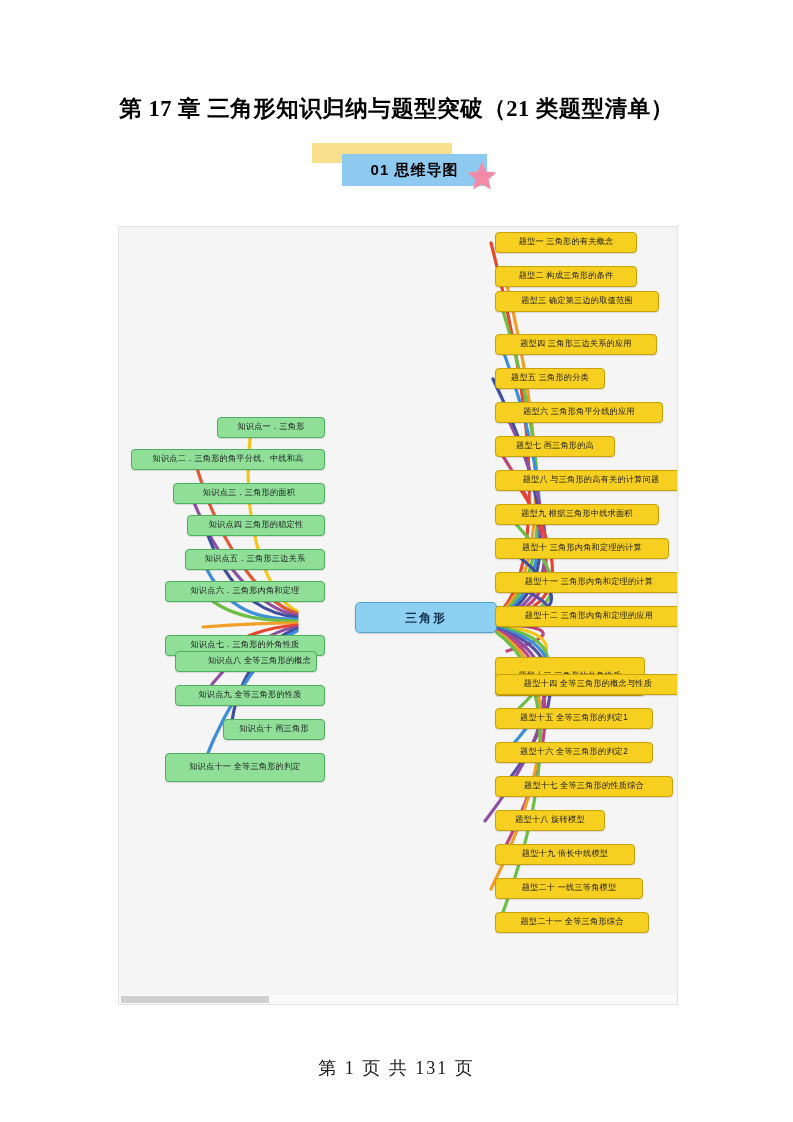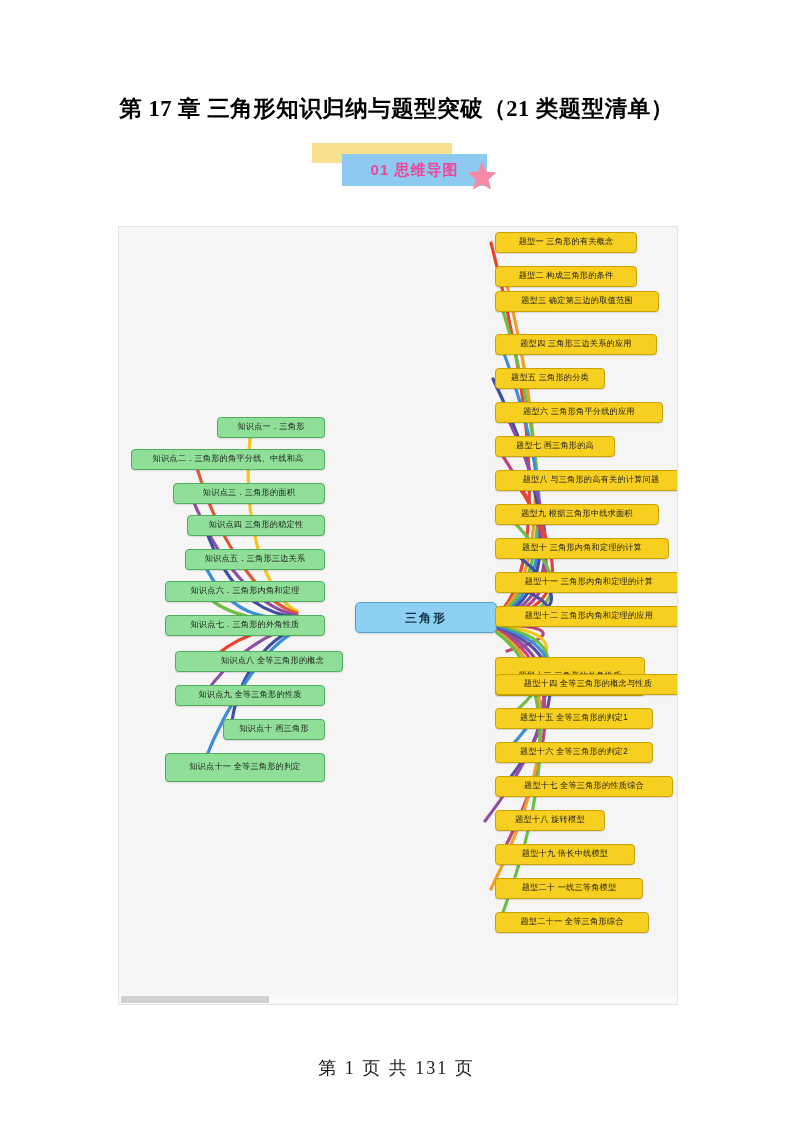--- a/index.html
+++ b/index.html
@@ -65,21 +65,21 @@
     position: absolute;
     left: 30px;
     top: 11px;
     width: 145px;
     height: 32px;
     line-height: 32px;
     text-align: center;
     font-family: "Liberation Sans", "DejaVu Sans", sans-serif;
     font-size: 15px;
     font-weight: bold;
-    color: #ec4899;
+    color: #000000;
     letter-spacing: 1px;
   }
   .banner-star {
     position: absolute;
     left: 155px;
     top: 18px;
     width: 30px;
     height: 30px;
   }
 
@@ -227,22 +227,22 @@
     </svg>
 
     <div class="node node-center" style="left:236px; top:375px; width:142px; height:31px;">三角形</div>
 
     <div class="node node-green" style="left:98px; top:190px; width:108px; height:21px;">知识点一．三角形</div>
     <div class="node node-green" style="left:12px; top:222px; width:194px; height:21px;">知识点二．三角形的角平分线、中线和高</div>
     <div class="node node-green" style="left:54px; top:256px; width:152px; height:21px;">知识点三．三角形的面积</div>
     <div class="node node-green" style="left:68px; top:288px; width:138px; height:21px;">知识点四  三角形的稳定性</div>
     <div class="node node-green" style="left:66px; top:322px; width:140px; height:21px;">知识点五．三角形三边关系</div>
     <div class="node node-green" style="left:46px; top:354px; width:160px; height:21px;">知识点六．三角形内角和定理</div>
-    <div class="node node-green" style="left:46px; top:388px; width:160px; height:21px;">知识点七．三角形的外角性质</div>
-    <div class="node node-green" style="left:56px; top:424px; width:168px; height:21px;padding-left:32px;">知识点八 全等三角形的概念</div>
+    <div class="node node-green" style="left:46px; top:408px; width:160px; height:21px;">知识点七．三角形的外角性质</div>
+    <div class="node node-green" style="left:56px; top:424px; width:142px; height:21px;padding-left:32px;">知识点八 全等三角形的概念</div>
     <div class="node node-green" style="left:56px; top:458px; width:150px; height:21px;">知识点九 全等三角形的性质</div>
     <div class="node node-green" style="left:104px; top:492px; width:102px; height:21px;">知识点十 画三角形</div>
     <div class="node node-green" style="left:46px; top:526px; width:160px; height:29px;">知识点十一 全等三角形的判定</div>
 
     <div class="node node-yellow" style="left:376px; top:5px; width:142px; height:21px;">题型一   三角形的有关概念</div>
     <div class="node node-yellow" style="left:376px; top:39px; width:142px; height:21px;">题型二   构成三角形的条件</div>
     <div class="node node-yellow" style="left:376px; top:64px; width:164px; height:21px;">题型三   确定第三边的取值范围</div>
     <div class="node node-yellow" style="left:376px; top:107px; width:162px; height:21px;">题型四   三角形三边关系的应用</div>
     <div class="node node-yellow" style="left:376px; top:141px; width:110px; height:21px;">题型五   三角形的分类</div>
     <div class="node node-yellow" style="left:376px; top:175px; width:168px; height:21px;">题型六   三角形角平分线的应用</div>

